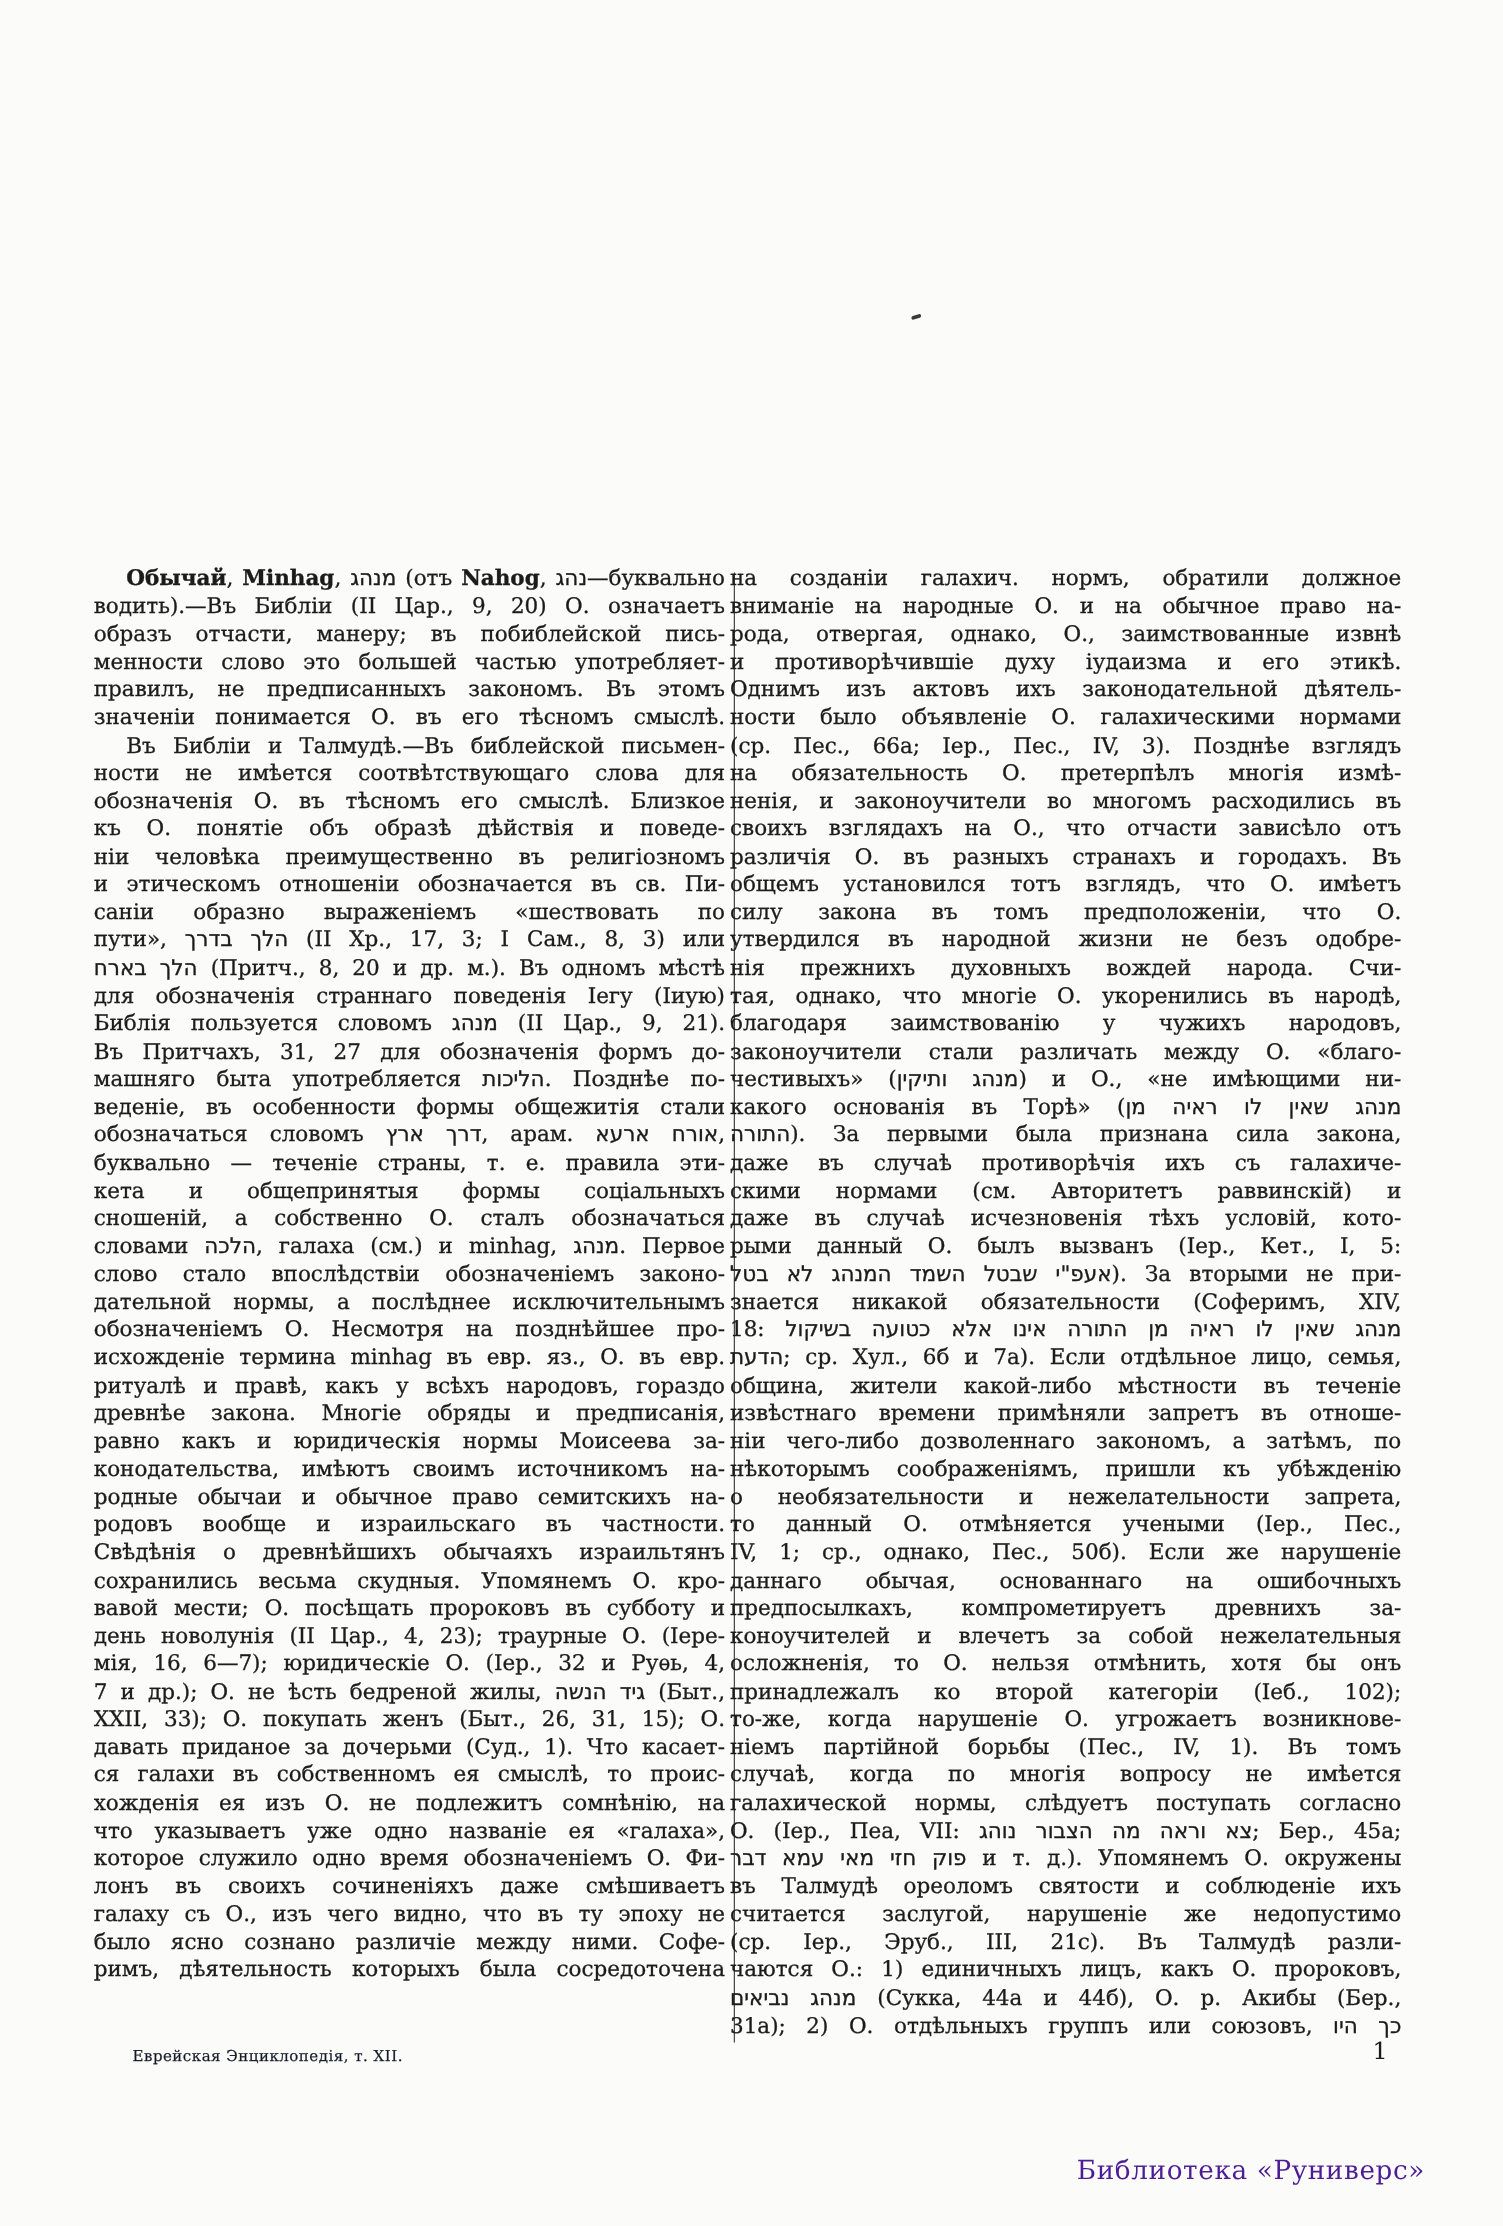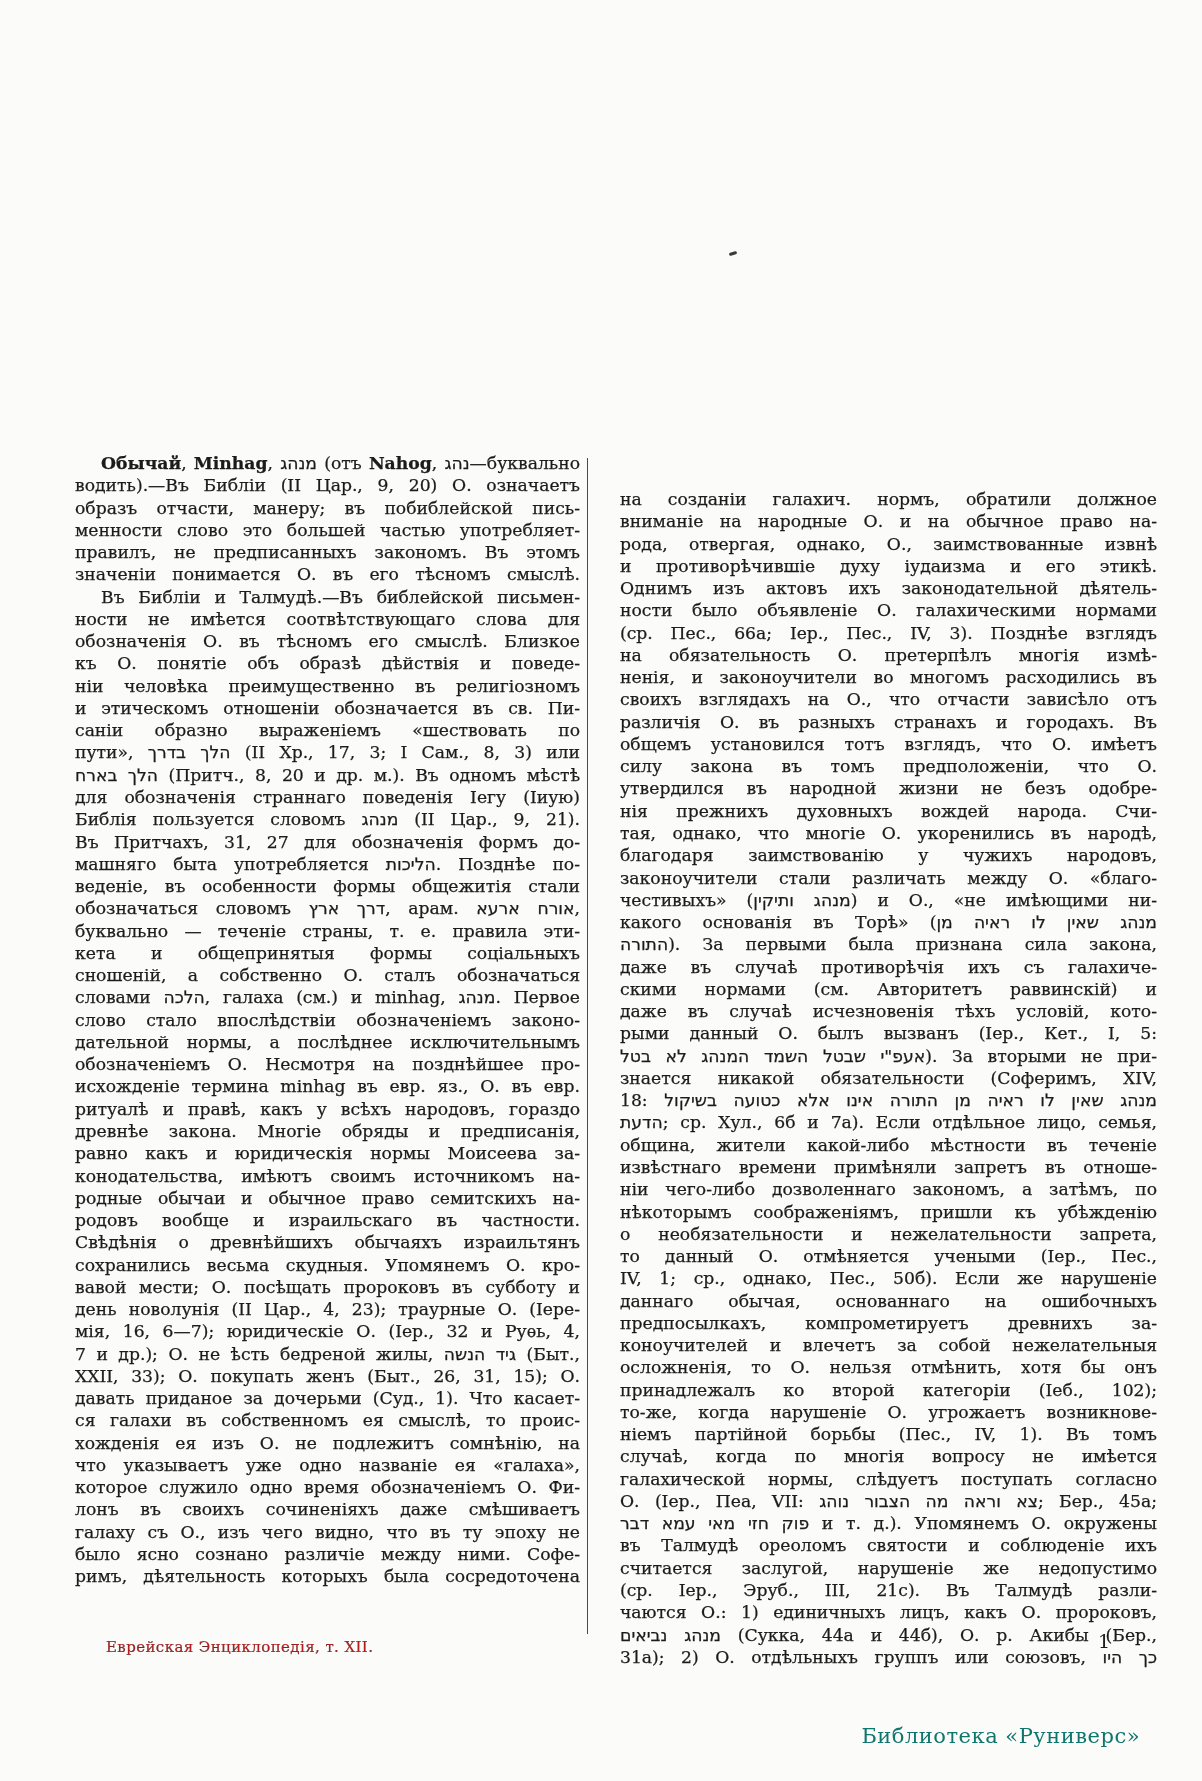--- a/index.html
+++ b/index.html
@@ -13,57 +13,57 @@
   }
   .page{position:absolute;inset:0;}
   .col{
     position:absolute;top:452px;
     font-size:17.2px;
     line-height:22.28px;
     color:#1b1b1b;
     -webkit-text-stroke:0.25px #222;
   }
   .col.left{left:75px;width:505px;}
-  .col.right{left:620px;width:537px;margin-top:36px;}
+  .col.right{left:584px;width:537px;}
   .line{
     height:22.28px;
     overflow:hidden;
     text-align:justify;
     text-align-last:justify;
     text-justify:inter-word;
     white-space:normal;
   }
   .ind{text-indent:26px;}
   .b{font-weight:bold;}
   .i{}
   .divider{
     position:absolute;
     left:587px;top:458px;
     width:1px;height:1176px;
     background:#4a4a4a;
   }
   .footer-left{
     position:absolute;
     left:106px;top:1638px;
-    font-size:15px;
+    font-size:12px;
     letter-spacing:0.4px;
-    color:#b91c1c;
+    color:#0f172a;
     -webkit-text-stroke:0.2px #333;
   }
   .pagenum{
     position:absolute;
     left:1098px;top:1630px;
     font-size:19px;
     color:#1b1b1b;
   }
   .watermark{
     position:absolute;
     right:62px;top:1724px;
     font-size:21px;
-    color:#0f766e;
+    color:#4c1d95;
     letter-spacing:0.5px;
   }
   .speck{
     position:absolute;
     left:729px;top:252px;
     width:8px;height:3px;
     background:#3a3a3a;
     border-radius:2px;
     transform:rotate(-18deg);
   }

